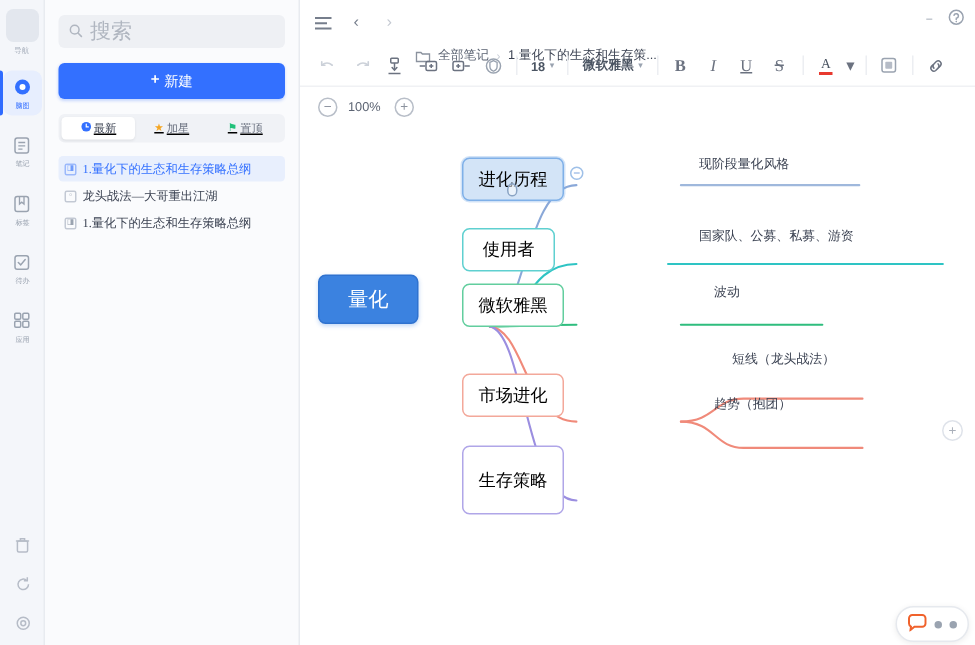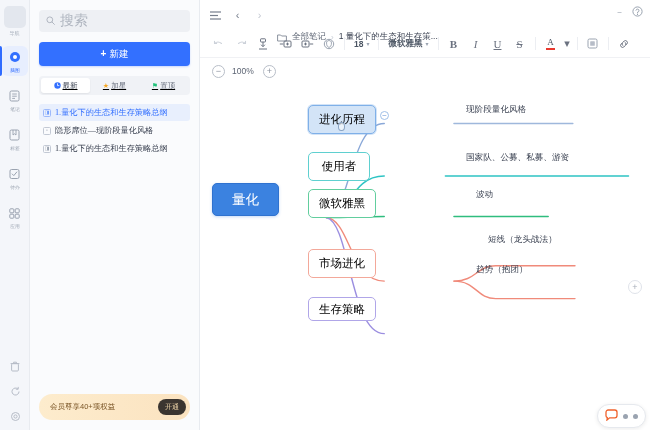--- a/index.html
+++ b/index.html
@@ -373,32 +373,28 @@
       </div>
     </div>
 
     <div class="notelist">
       <div class="note sel">
         <span class="ni">◨</span>
         <span class="nt">1.量化下的生态和生存策略总纲</span>
       </div>
       <div class="note">
         <span class="ni">▫</span>
-        <span class="nt">隐形席位—现阶段量化风格</span>
+        <span class="nt">龙头战法—大哥重出江湖</span>
       </div>
       <div class="note">
         <span class="ni">◨</span>
         <span class="nt">1.量化下的生态和生存策略总纲</span>
       </div>
     </div>
 
-    <div class="vipbanner">
-      <span class="vt">会员尊享40+项权益</span>
-      <span class="vb">开通</span>
-    </div>
   </div>
 
   <div class="main">
 
     <div class="topbar">
       <div class="tb-ico">
         <svg width="13" height="11" viewBox="0 0 13 11">
             <line x1="1" y1="2" x2="12" y2="2" stroke="#767e8c" stroke-width="1.2"></line>
             <line x1="1" y1="5.5" x2="9" y2="5.5" stroke="#767e8c" stroke-width="1.2"></line>
             <line x1="1" y1="9" x2="12" y2="9" stroke="#767e8c" stroke-width="1.2"></line>
@@ -559,21 +555,21 @@
         <span>微软雅黑</span>
       </div>
       <div class="leaf" style="left:276px; top:105px;">波动</div>
 
       <div class="node br" style="left:108px; top:165px; width:68px; height:29px; border-color:#f3a89a;">
         <span>市场进化</span>
       </div>
       <div class="leaf" style="left:288px; top:150px;">短线（龙头战法）</div>
       <div class="leaf" style="left:276px; top:180px;">趋势（抱团）</div>
 
-      <div class="node br" style="left:108px; top:213px; width:68px; height:24px; border-color:#b0a6e8;">
+      <div class="node br" style="left:108px; top:213px; width:68px; height:46px; border-color:#b0a6e8;">
         <span>生存策略</span>
       </div>
 
       <div class="side-btn" style="top:196px;">+</div>
 
       <div class="float-widget">
         <span class="fw-ico">
           <svg width="13" height="12" viewBox="0 0 13 12">
               <path d="M1 3.2 a2.2 2.2 0 0 1 2.2 -2.2 L9.8 1 a2.2 2.2 0 0 1 2.2 2.2 L12 6.6 a2.2 2.2 0 0 1 -2.2 2.2 L4.6 8.8 L2 11 L2.3 8.7 A2.2 2.2 0 0 1 1 6.6 Z" fill="none" stroke="#f0622c" stroke-width="1.3"></path>
             </svg>

